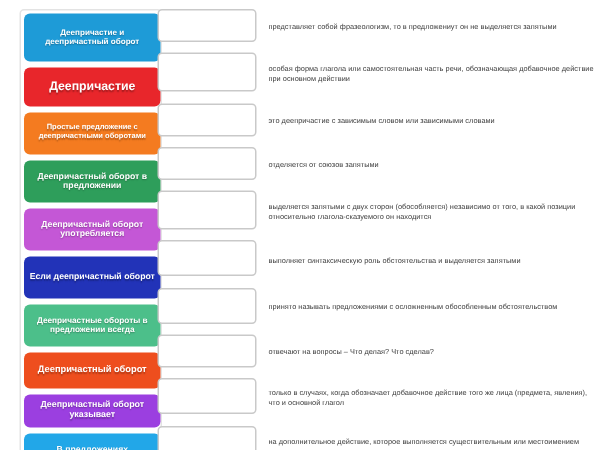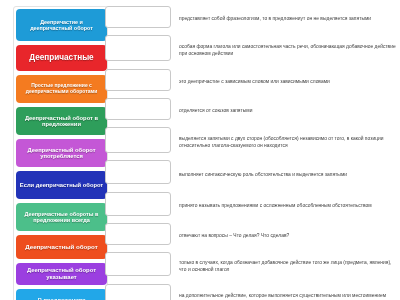--- a/index.html
+++ b/index.html
@@ -86,21 +86,21 @@
 </head>
 <body>
 
 <div id="app">
 
   <div id="tiles-column">
       <div class="tile" style="background: rgb(30, 155, 215); height: 32px; font-size: 5.4px;">
         <span class="tile-txt">Деепричастие и деепричастный оборот</span>
       </div>
       <div class="tile" style="background: rgb(232, 38, 43); height: 26px; font-size: 8.2px;">
-        <span class="tile-txt">Деепричастные</span>
+        <span class="tile-txt">Деепричастие</span>
       </div>
       <div class="tile" style="background: rgb(244, 123, 32); height: 28px; font-size: 5px;">
         <span class="tile-txt">Простые предложение с деепричастными оборотами</span>
       </div>
       <div class="tile" style="background: rgb(46, 158, 91); height: 28px; font-size: 5.8px;">
         <span class="tile-txt">Деепричастный оборот в предложении</span>
       </div>
       <div class="tile" style="background: rgb(196, 87, 214); height: 28px; font-size: 5.8px;">
         <span class="tile-txt">Деепричастный оборот употребляется</span>
       </div>

